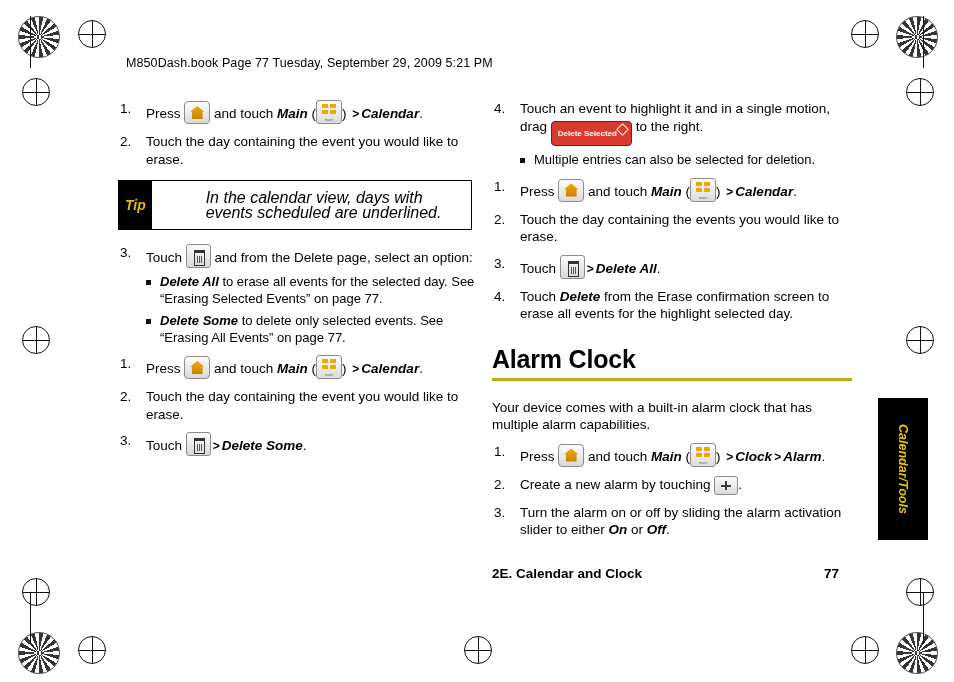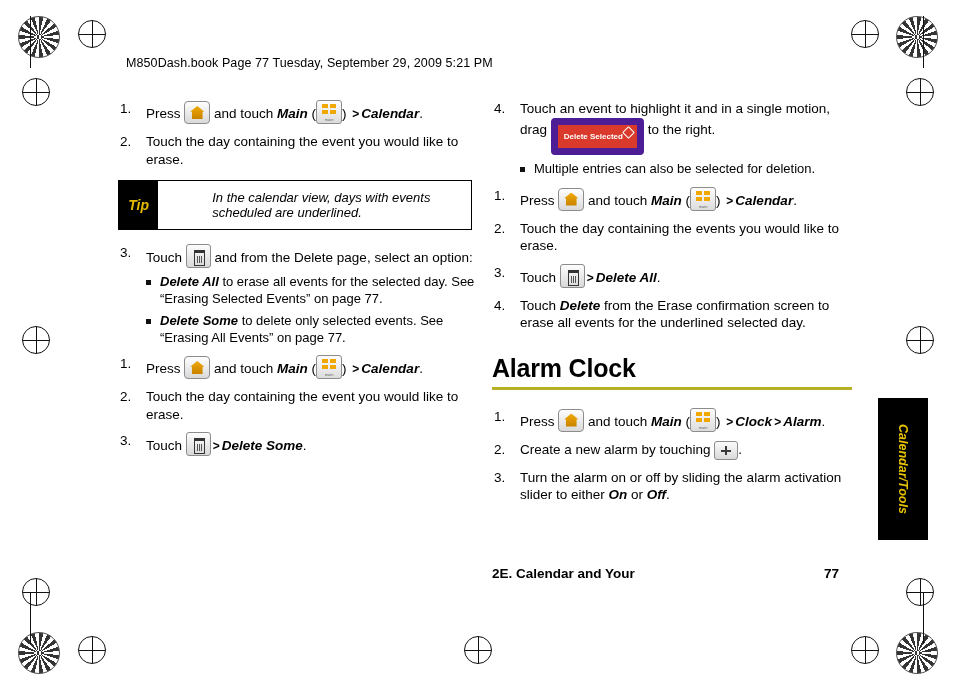--- a/index.html
+++ b/index.html
@@ -83,21 +83,21 @@
   .tipbox{
     border:1px solid #000;display:flex;align-items:stretch;
     margin:12px 0 14px 0;width:352px;gap:44px;
   }
   .tiplabel{
     background:#000;color:#e0b900;font-style:italic;font-weight:bold;
     font-size:14px;width:58px;display:flex;align-items:center;
     justify-content:center;
   }
   .tiptext{
-    padding:9px 8px 9px 10px;font-size:13px;font-style:italic;
+    padding:9px 8px 9px 10px;font-size:16px;font-style:italic;
     line-height:15px;
   }
 
   
   .ico{
     display:inline-block;vertical-align:-6px;position:relative;
   }
   .key-home{
     width:24px;height:21px;border-radius:4px;
     background:linear-gradient(#fefefe,#d9d9d9);
@@ -148,21 +148,21 @@
   .key-plus:after{
     content:"";position:absolute;left:6px;top:4px;width:10px;height:9px;
     background:
       linear-gradient(#3a3a3a,#3a3a3a) 0 4px/10px 2px no-repeat,
       linear-gradient(#3a3a3a,#3a3a3a) 4px 0/2px 9px no-repeat;
   }
   .badge-del{
     display:inline-block;vertical-align:-5px;
     background:#d93a2b;color:#fff;font-size:8px;font-weight:bold;
     border-radius:4px;padding:3px 14px 3px 6px;position:relative;
-    border:7px solid #4c1d95;letter-spacing:0px;
+    border:1px solid #4c1d95;letter-spacing:0px;
   }
   .badge-del:after{
     content:"";position:absolute;right:4px;top:3px;width:7px;height:7px;
     border:1px solid #fff;border-radius:1px;transform:rotate(45deg);
   }
 
   
   .sidetab{
     position:absolute;right:26px;top:398px;width:48px;height:140px;
     background:#000;border:1px solid #000;
@@ -284,27 +284,28 @@
       <li>
         <span class="num">2.</span>
         <span>Touch the day containing the events you would like to erase.</span>
       </li>
       <li>
         <span class="num">3.</span>
         <span>Touch </span><span class="ico key-trash"></span><span class="gt">&gt;</span><i class="bi">Delete All</i><span>.</span>
       </li>
       <li>
         <span class="num">4.</span>
-        <span>Touch </span><i class="bi">Delete</i><span> from the Erase confirmation screen to erase all events for the underlined selected day.</span>
+        <span>Touch </span><i class="bi">Delete</i><span> from the Erase confirmation screen to erase all events for the highlight selected day.</span>
       </li>
     </ol>
 
     <h1 class="chap" style="margin-top:22px;">Alarm Clock</h1>
     <div class="chaprule"></div>
 
+    <p class="lead">Your device comes with a built-in alarm clock that has multiple alarm capabilities.</p>
 
     <ol class="steps">
       <li>
         <span class="num">1.</span>
         <span>Press </span><span class="ico key-home"></span><span> and touch </span><i class="bi">Main</i><span> (</span><span class="ico key-main"></span><span>) </span><span class="gt">&gt;</span><i class="bi">Clock</i><span class="gt">&gt;</span><i class="bi">Alarm</i><span>.</span>
       </li>
       <li>
         <span class="num">2.</span>
         <span>Create a new alarm by touching </span><span class="ico key-plus"></span><span>.</span>
       </li>
@@ -313,17 +314,17 @@
         <span>Turn the alarm on or off by sliding the alarm activation slider to either </span><i class="bi">On</i><span> or </span><i class="bi">Off</i><span>.</span>
       </li>
     </ol>
   </div>
 
   <div class="sidetab">
     <span>Calendar/Tools</span>
   </div>
 
   <div class="footer">
-    <span class="ftxt">2E. Calendar and Your</span>
+    <span class="ftxt">2E. Calendar and Clock</span>
     <span class="fnum">77</span>
   </div>
 
 </div>
 
 </body></html>

